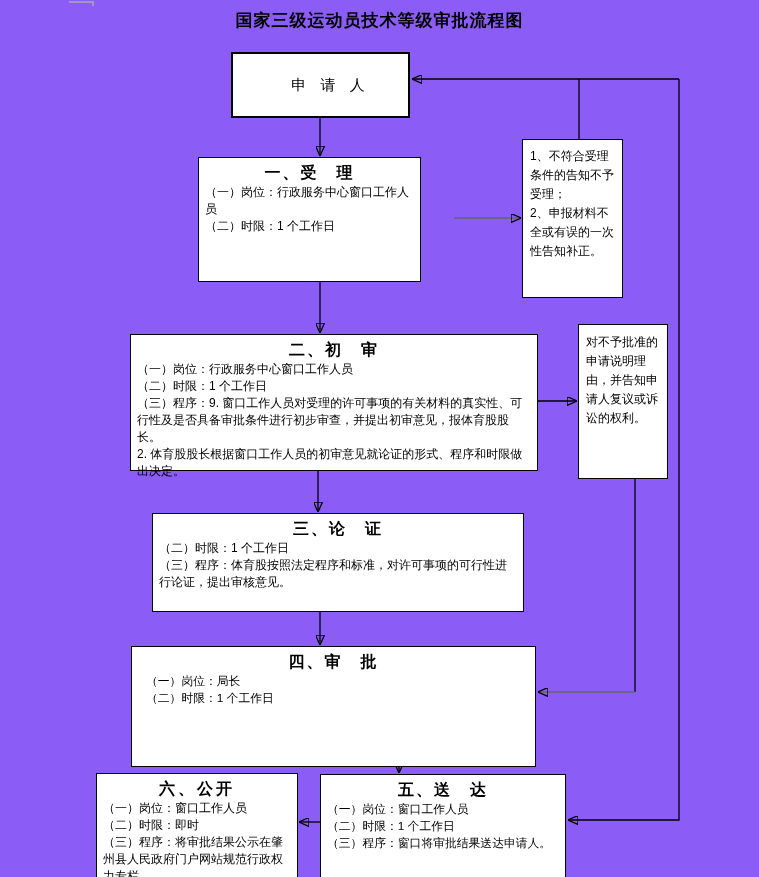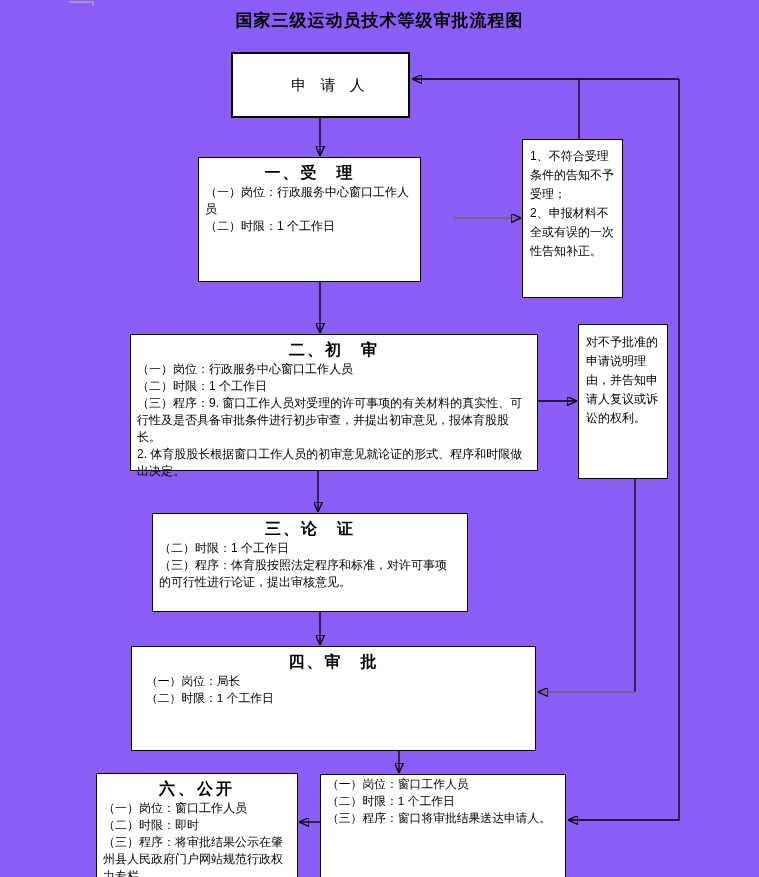--- a/index.html
+++ b/index.html
@@ -92,37 +92,38 @@
       <div class="bline">2.  体育股股长根据窗口工作人员的初审意见就论证的形式、程序和时限做出决定。</div>
     </div>
   </div>
 
   <div class="box" style="left:578px;top:324px;width:90px;height:155px;">
     <div class="side-bd" style="padding-top:8px;">
       <div class="bline">对不予批准的申请说明理由，并告知申请人复议或诉讼的权利。</div>
     </div>
   </div>
 
-  <div class="box" style="left:152px;top:513px;width:316px;height:99px;">
+  <div class="box" style="left:152px;top:513px;width:372px;height:99px;">
     <div class="h">三、论　证</div>
     <div class="bd narrowr">
       <div class="bline">（二）时限：1 个工作日</div>
       <div class="bline">（三）程序：体育股按照法定程序和标准，对许可事项的可行性进行论证，提出审核意见。</div>
     </div>
   </div>
 
-  <div class="box" style="left:131px;top:646px;width:405px;height:105px;">
+  <div class="box" style="left:131px;top:646px;width:405px;height:121px;">
     <div class="h">四、审　批</div>
     <div class="bd tight" style="padding-right:2px;margin-left:8px;">
       <div class="bline">（一）岗位：局长</div>
       <div class="bline">（二）时限：1 个工作日</div>
     </div>
   </div>
 
   <div class="box" style="left:320px;top:774px;width:246px;height:110px;">
+    <div class="h">五、送　达</div>
     <div class="bd tight" style="padding-right:2px;">
       <div class="bline">（一）岗位：窗口工作人员</div>
       <div class="bline">（二）时限：1 个工作日</div>
       <div class="bline">（三）程序：窗口将审批结果送达申请人。</div>
     </div>
   </div>
 
   <div class="box" style="left:96px;top:773px;width:202px;height:110px;">
     <div class="h" style="letter-spacing:3px;">六、公开</div>
     <div class="bd" style="padding-right:4px;">

